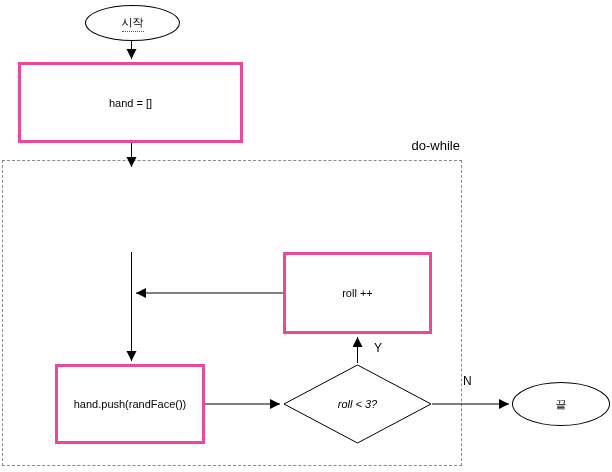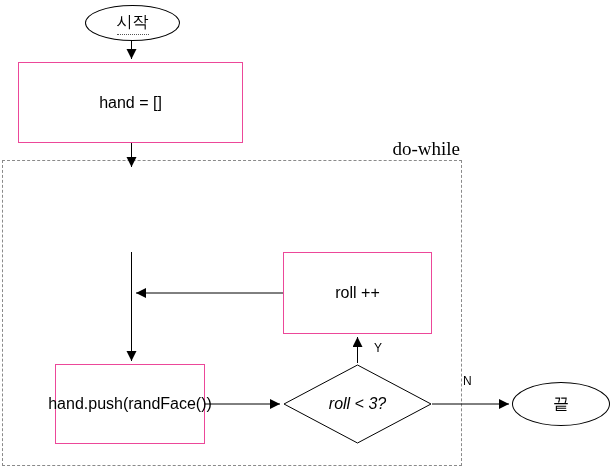--- a/index.html
+++ b/index.html
@@ -20,27 +20,27 @@
     left: 0; top: 0;
     width: 612px; height: 472px;
     pointer-events: none;
   }
   .node {
     position: absolute;
     display: flex;
     align-items: center;
     justify-content: center;
     box-sizing: border-box;
-    font-size: 16px;
+    font-size: 11px;
     color: #000000;
     text-align: center;
     white-space: pre;
   }
   .rect-node {
-    border: 1px solid #ec4899;
+    border: 3px solid #ec4899;
     background: #ffffff;
   }
   .terminator {
     border: 1px solid #000000;
     background: #ffffff;
     border-radius: 50%;
   }
   .start-node { left: 85px; top: 5px;  width: 95px;  height: 36px; }
   .end-node   { left: 512px; top: 382px; width: 98px; height: 44px; }
   .hand-node  { left: 18px;  top: 62px;  width: 225px; height: 81px; }
@@ -65,23 +65,22 @@
     width: 460px; height: 306px;
     border: 1px dashed #8a8a8a;
     box-sizing: border-box;
     background: transparent;
   }
   .region-label {
     position: absolute;
     left: 362px; top: 138px;
     width: 98px;
     text-align: right;
-    font-size: 19px;
+    font-size: 13px;
     color: #000000;
-    font-family: Liberation Serif, serif;
   }
   .edge-label {
     position: absolute;
     font-size: 12px;
     color: #000000;
   }
   .edge-label-yes { left: 374px; top: 341px; }
   .edge-label-no  { left: 463px; top: 374px; }
   .dotted-underline {
     border-bottom: 1px dotted #555555;

